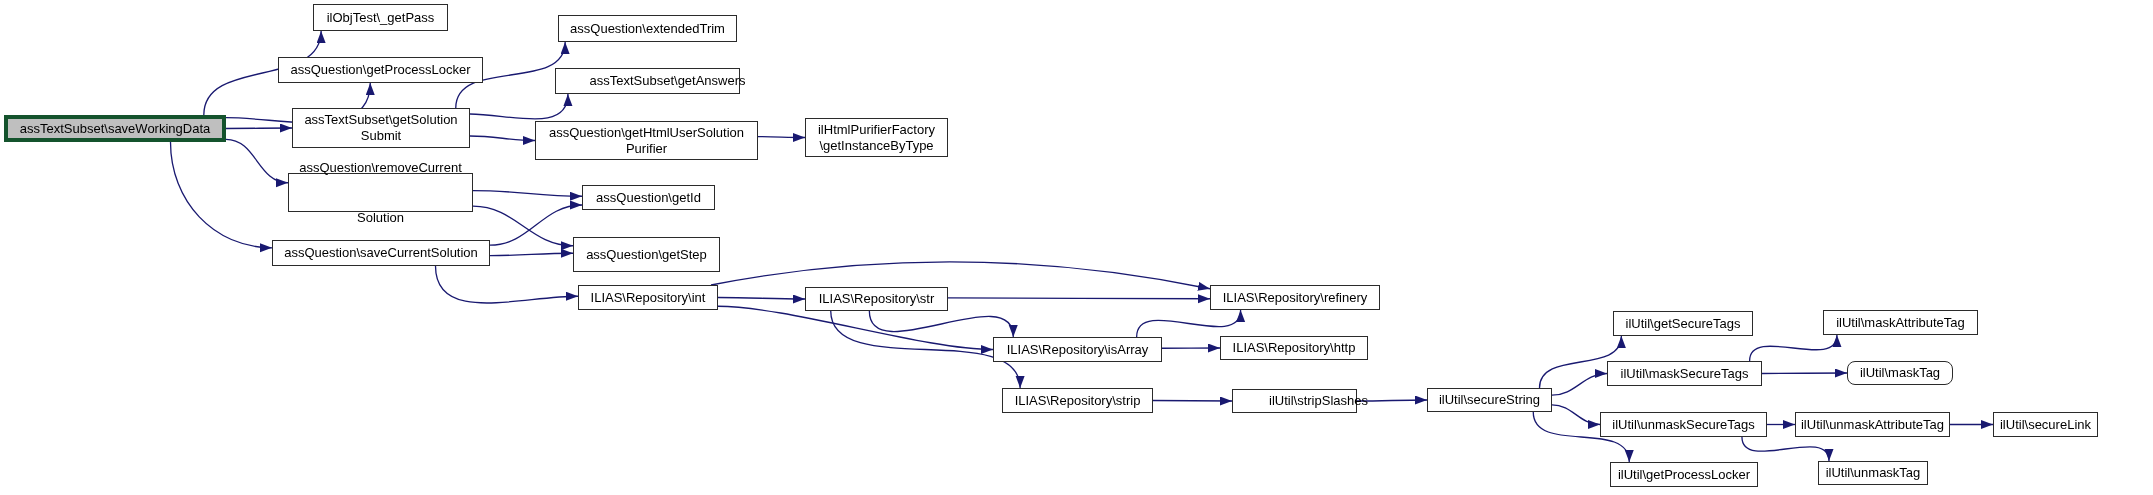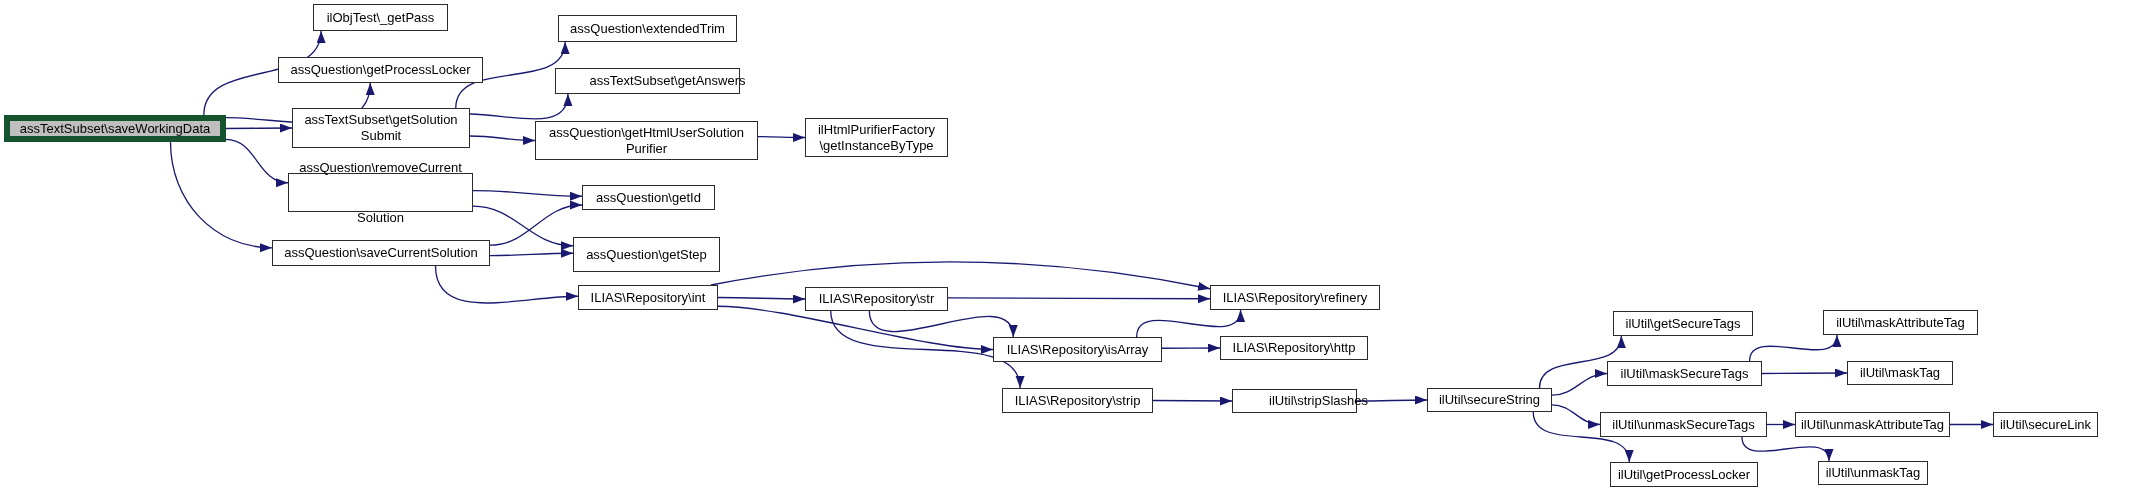--- a/index.html
+++ b/index.html
@@ -34,21 +34,21 @@
     justify-content: center;
     text-align: center;
     font-size: 13px;
     line-height: 16px;
     color: #000000;
     white-space: nowrap;
     cursor: pointer;
   }
   .node.root {
     background: #bfbfbf;
-    border: 6px solid #14532d;
+    border: 4px solid #14532d;
   }
   .node .lbl {
     display: block;
   }
 </style>
 </head>
 <body>
 
 <div class="graph-canvas" id="canvas">
   <svg class="edge-layer" id="edge-svg" width="2153" height="495" viewBox="0 0 2153 495" xmlns="http://www.w3.org/2000/svg">
@@ -163,21 +163,21 @@
     </div>
     <div class="node" style="left: 1600px; top: 412px; width: 167px; height: 25px;">
       <span class="lbl">ilUtil\unmaskSecureTags</span>
     </div>
     <div class="node" style="left: 1610px; top: 462px; width: 148px; height: 25px;">
       <span class="lbl">ilUtil\getProcessLocker</span>
     </div>
     <div class="node" style="left: 1823px; top: 310px; width: 155px; height: 25px;">
       <span class="lbl">ilUtil\maskAttributeTag</span>
     </div>
-    <div class="node" style="left: 1847px; top: 361px; width: 106px; height: 24px;">
+    <div class="node" style="left: 1847px; top: 361px; width: 106px; height: 24px; border-radius: 8px;">
       <span class="lbl">ilUtil\maskTag</span>
     </div>
     <div class="node" style="left: 1795px; top: 412px; width: 155px; height: 25px;">
       <span class="lbl">ilUtil\unmaskAttributeTag</span>
     </div>
     <div class="node" style="left: 1993px; top: 412px; width: 105px; height: 25px;">
       <span class="lbl">ilUtil\secureLink</span>
     </div>
     <div class="node" style="left: 1818px; top: 461px; width: 110px; height: 24px;">
       <span class="lbl">ilUtil\unmaskTag</span>

